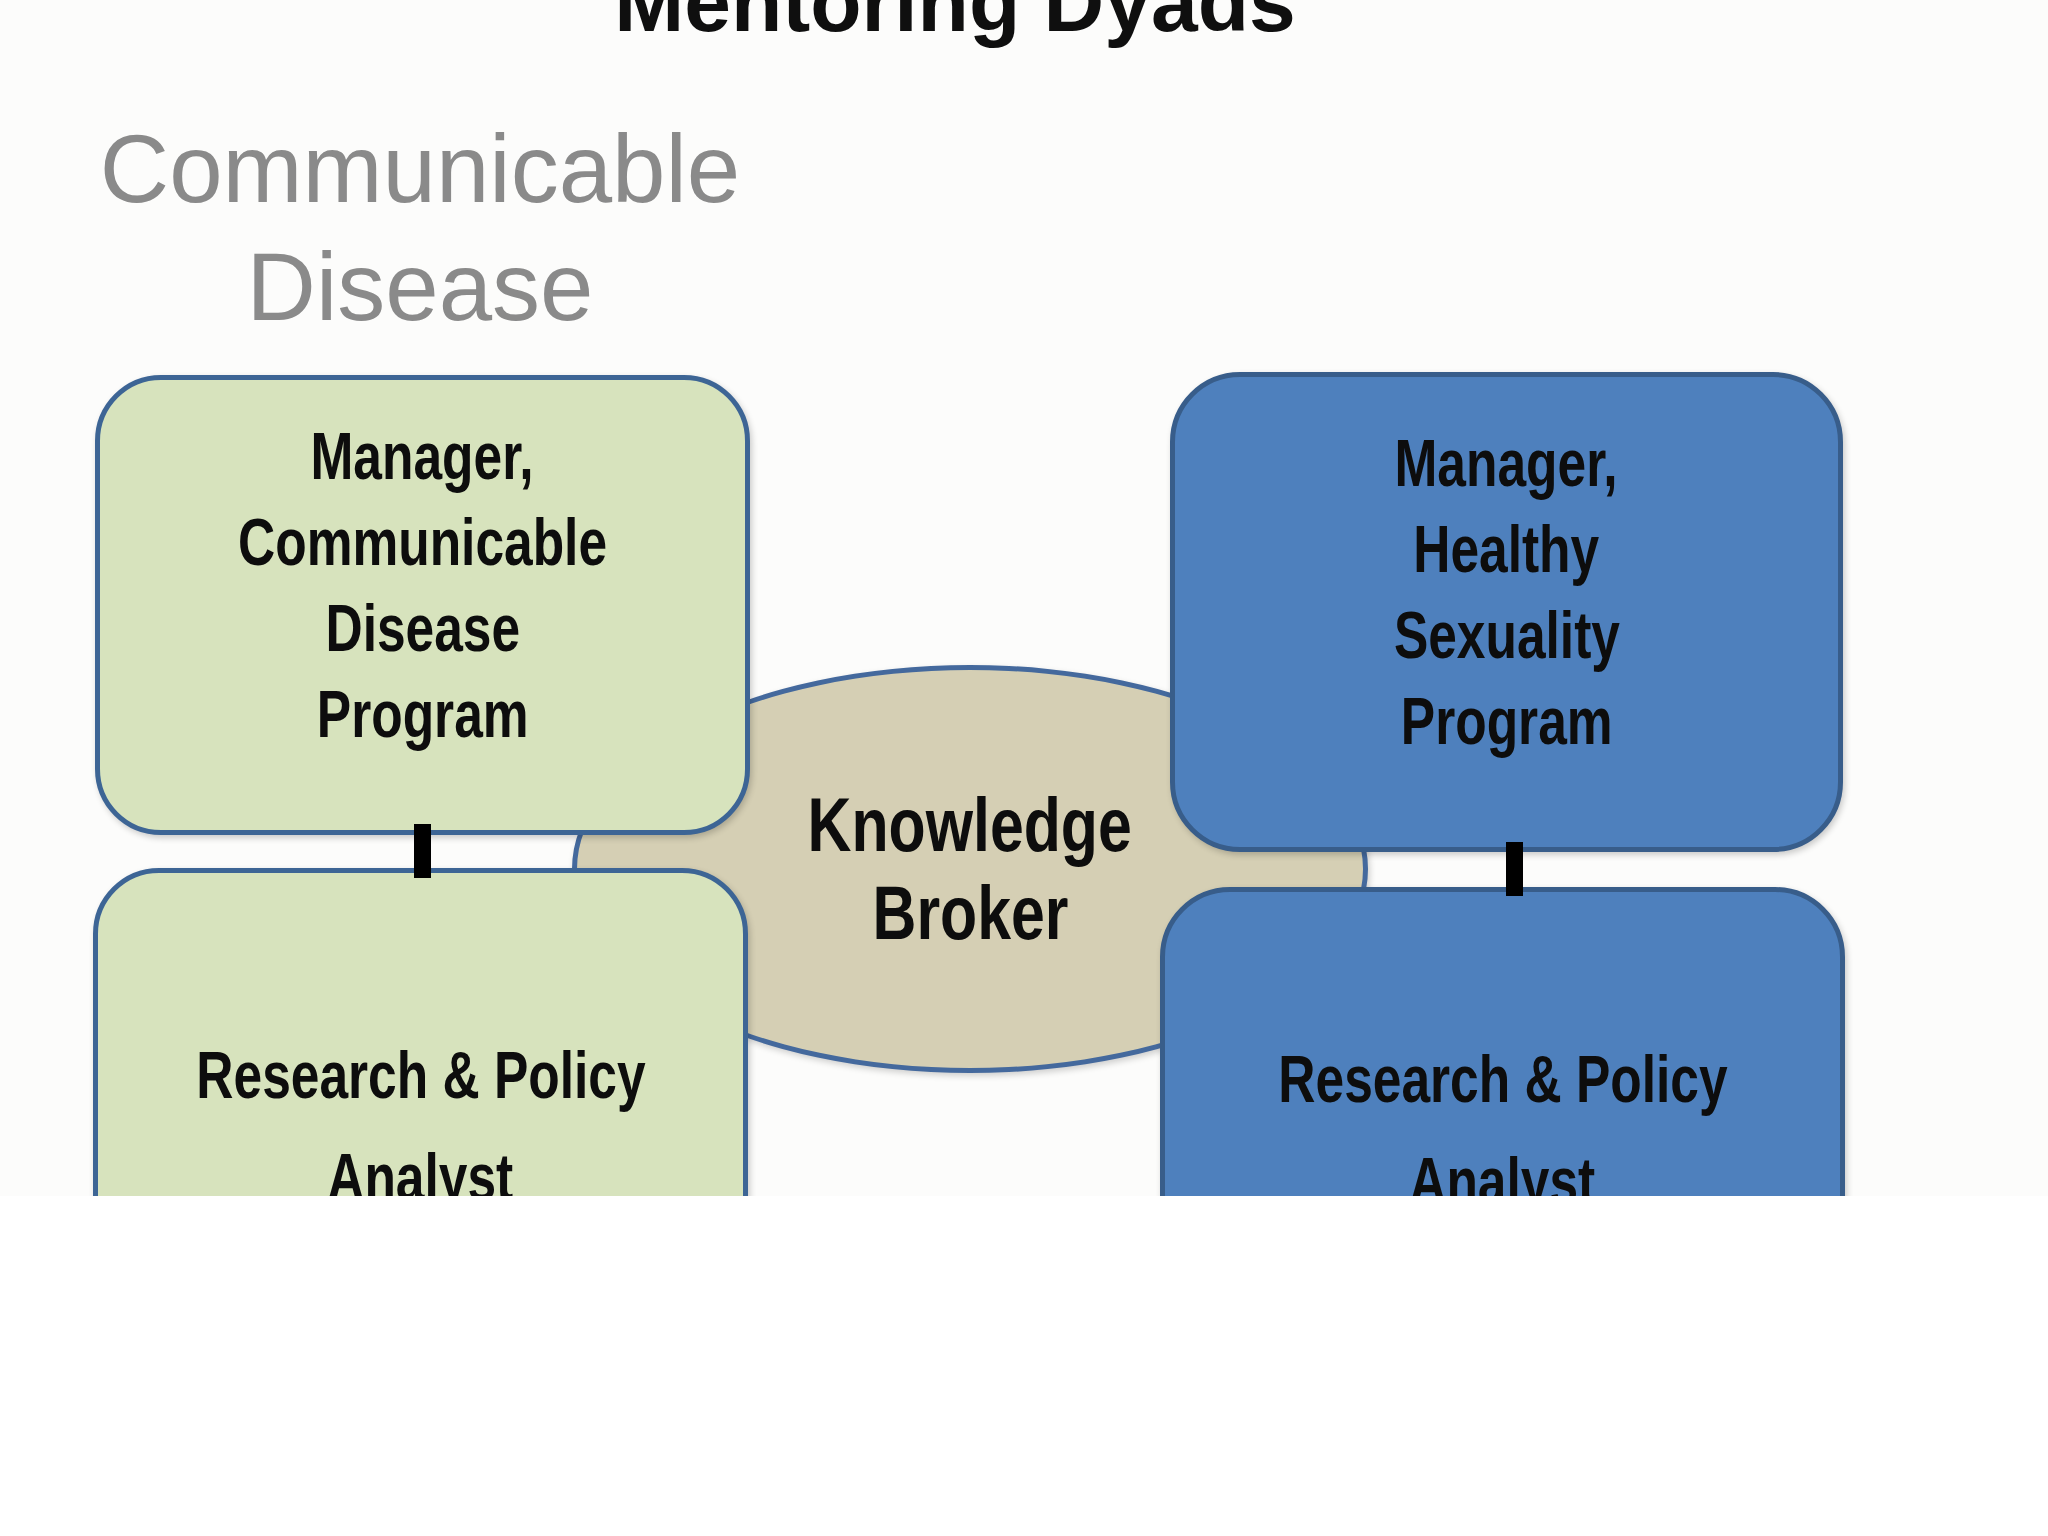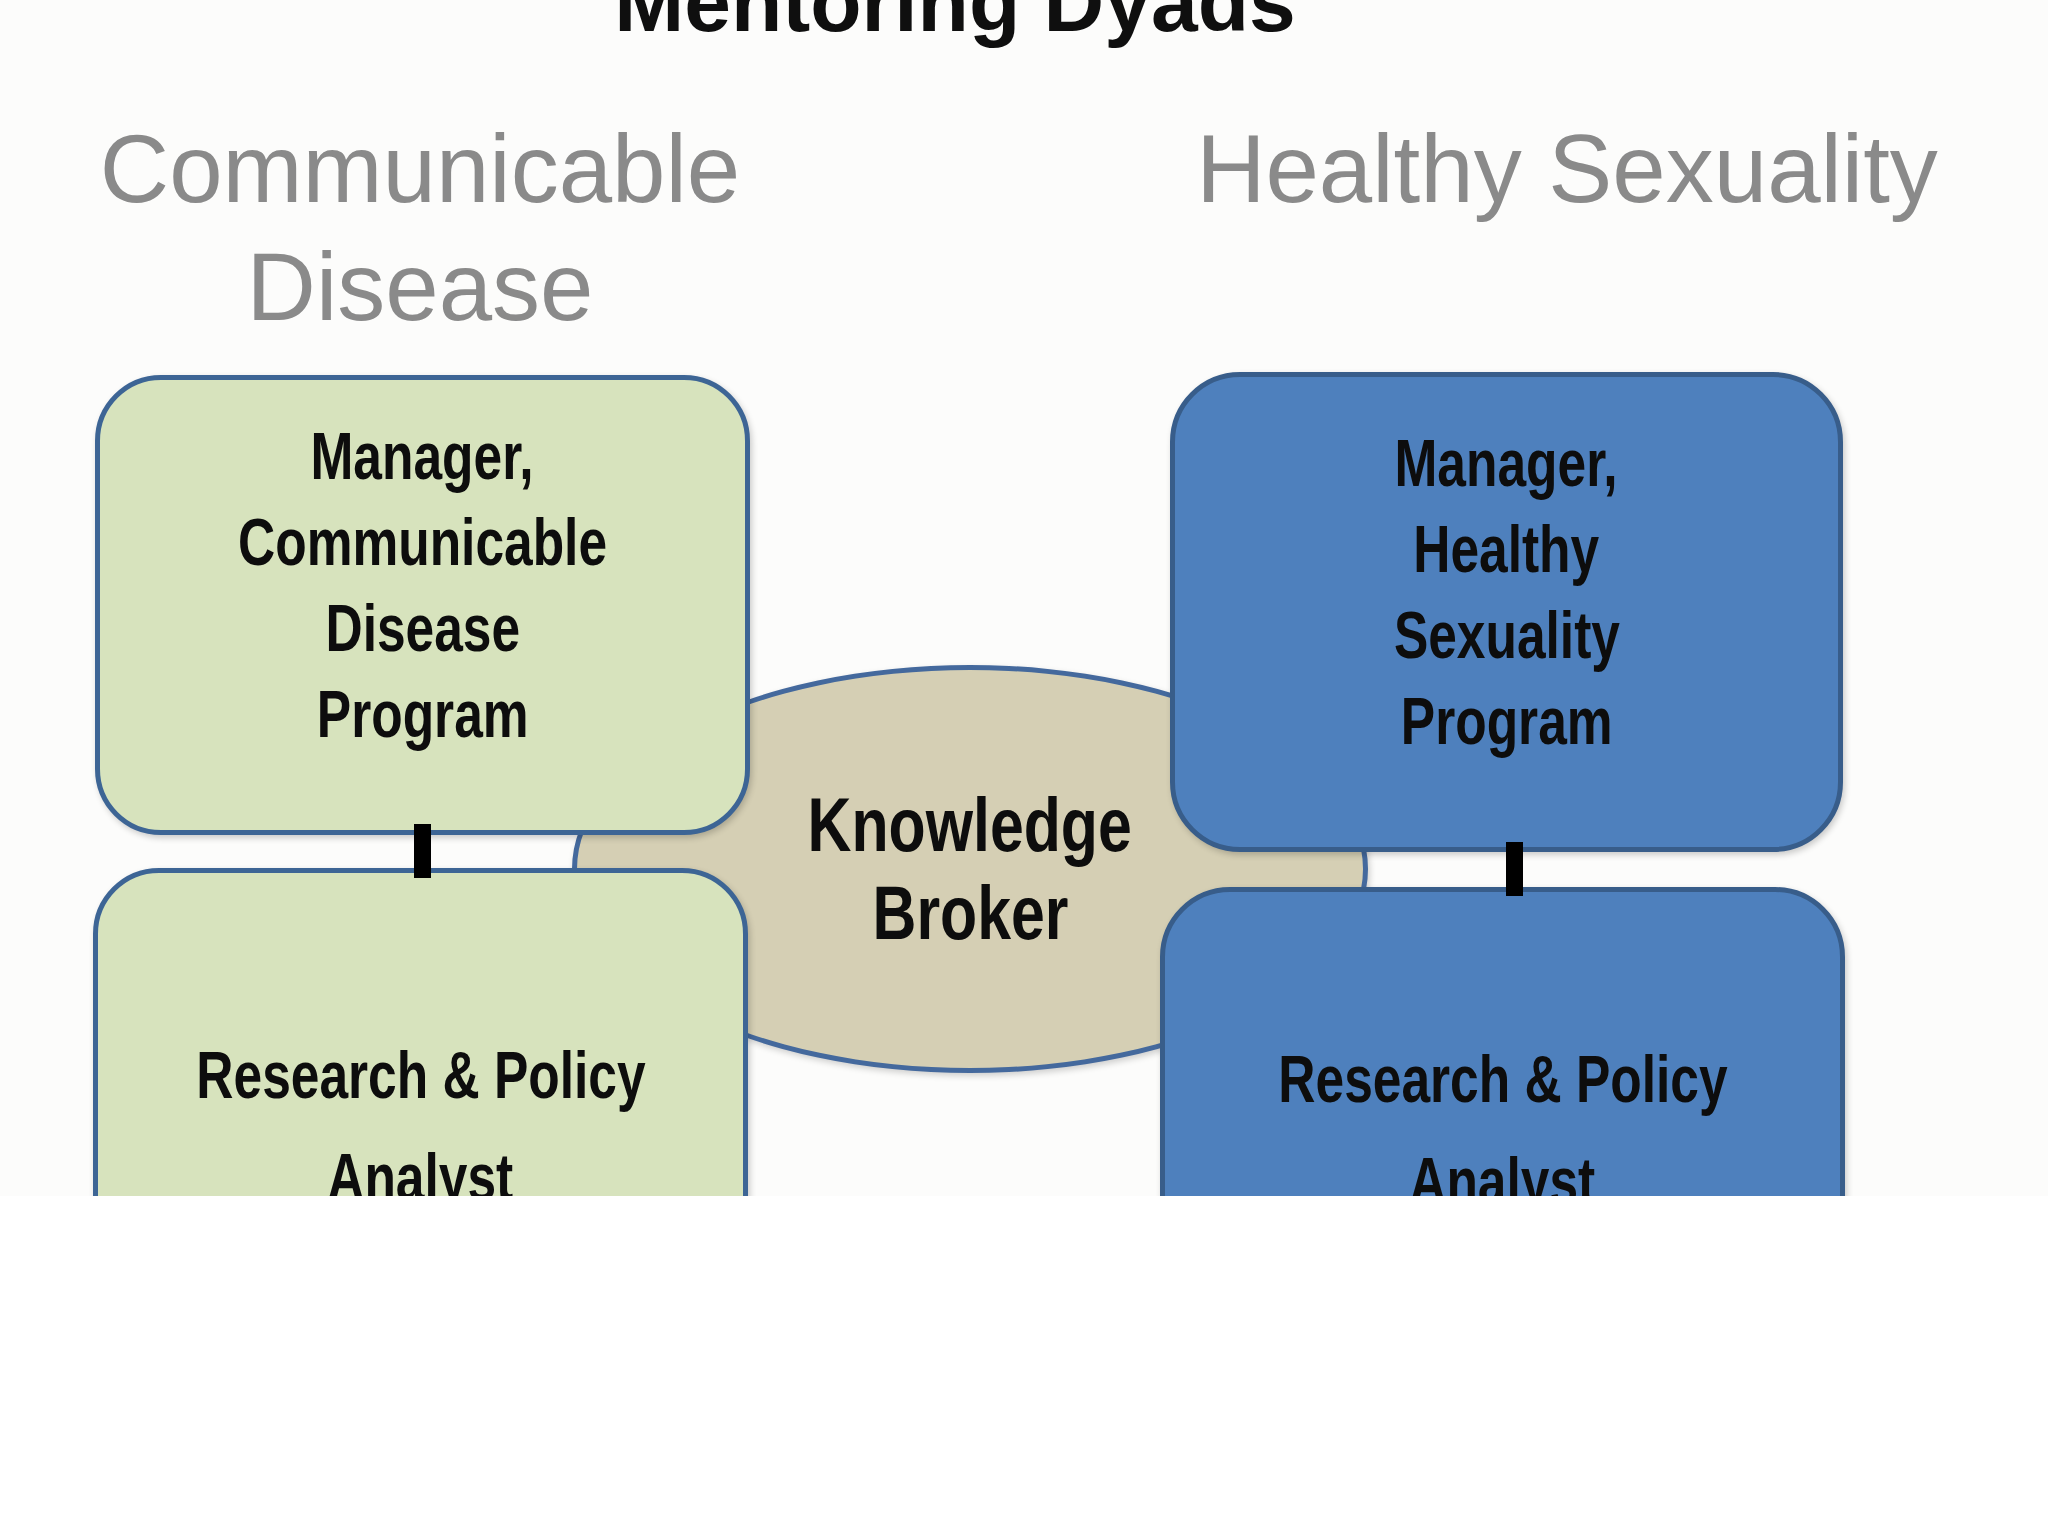--- a/index.html
+++ b/index.html
@@ -124,23 +124,20 @@
 
 <div class="slide">
 
   <div class="title">Mentoring Dyads</div>
 
   <div class="col-header left">
     <div>Communicable</div>
     <div>Disease</div>
   </div>
 
-  <div class="col-header right">
-    <div>Healthy Sexuality</div>
-  </div>
 
   <div class="ellipse">
     <div class="ellipse-text">Knowledge</div>
     <div class="ellipse-text">Broker</div>
   </div>
 
   <div class="box green box-g1 manager-text">
     <div class="box-line">Manager,</div>
     <div class="box-line">Communicable</div>
     <div class="box-line">Disease</div>

